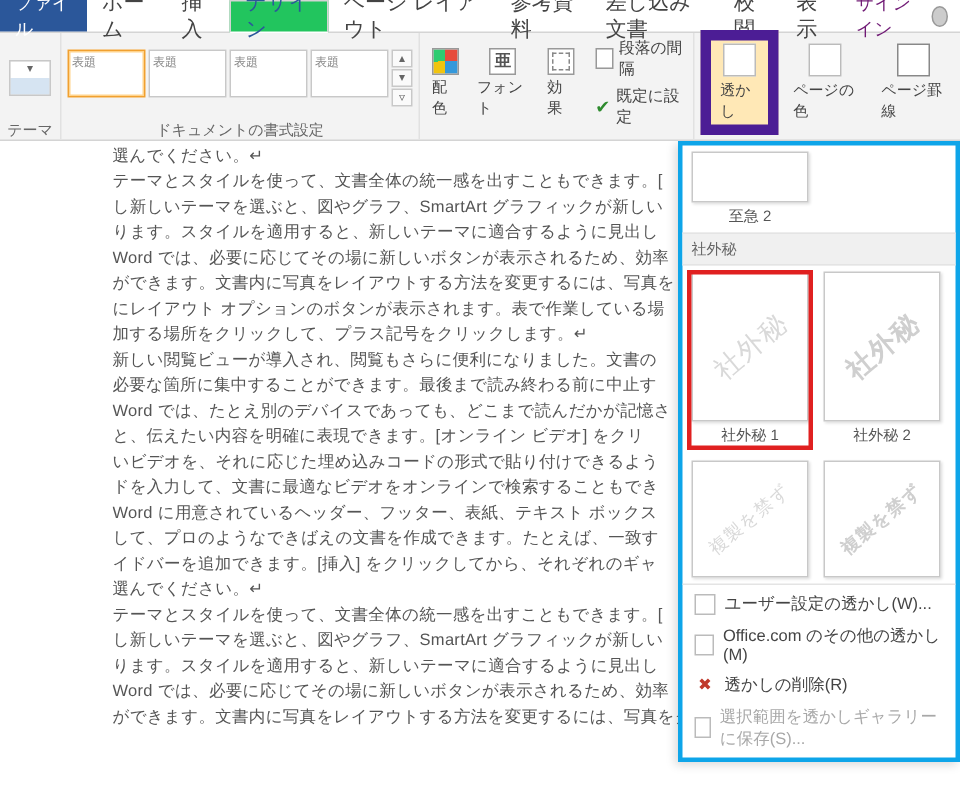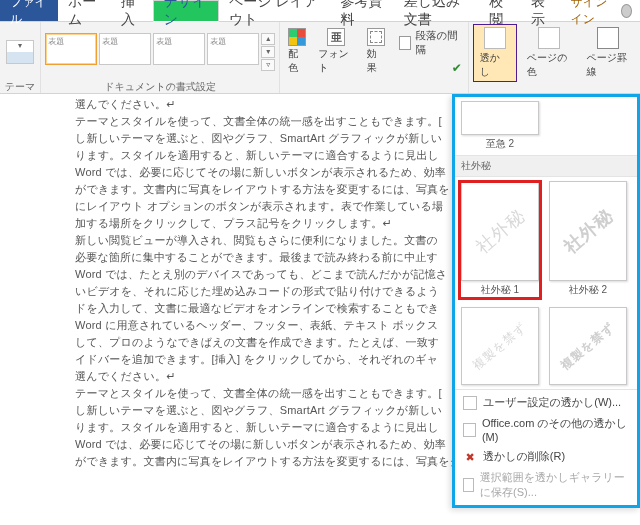--- a/index.html
+++ b/index.html
@@ -2,21 +2,21 @@
 <html><head>
 <meta charset="utf-8">
 <style>
   * { box-sizing: border-box; margin: 0; padding: 0; font-family: "Yu Gothic UI", "Meiryo", sans-serif; }
   body { width: 640px; height: 525px; overflow: hidden; background: #fff; font-size: 11px; color: #444; }
 
   .tabbar { display: flex; align-items: stretch; height: 22px; background: #fff; border-bottom: 1px solid #d4d4d4; }
   .tab-file { background: #2b579a; color: #fff; padding: 3px 10px; font-size: 12px; display: flex; align-items: center; }
   .tab { padding: 3px 10px; font-size: 14px; color: #444; display: flex; align-items: center; cursor: pointer; }
   .tab.active { border: 1px solid #d4d4d4; border-bottom: 1px solid #fff; background: #22c55e; color: #2b579a; margin-bottom: -1px; }
-  .tab-signin { margin-left: auto; padding: 3px 8px; font-size: 12px; color: #a16207; display: flex; align-items: center; gap: 4px; }
+  .tab-signin { margin-left: auto; padding: 3px 8px; font-size: 12px; color: #701a75; display: flex; align-items: center; gap: 4px; }
 
   .ribbon { display: flex; height: 72px; background: #f3f3f3; border-bottom: 1px solid #d4d4d4; }
   .rgroup { display: flex; flex-direction: column; justify-content: flex-end; border-right: 1px solid #e1e1e1; padding: 2px 4px; }
   .rgroup .row { display: flex; align-items: center; gap: 4px; flex: 1; }
   .rgroup .label { text-align: center; font-size: 10px; color: #666; padding-top: 1px; height: 12px; }
 
   .theme-btn { display: flex; flex-direction: column; align-items: center; gap: 2px; padding: 2px; }
   .theme-ico { width: 28px; height: 24px; border: 1px solid #c8c8c8; background: linear-gradient(#fff 50%, #d6e4f2 50%); }
   .theme-ico::after { content: "▾"; display: block; text-align: center; font-size: 8px; color: #666; }
 
@@ -29,21 +29,21 @@
   .smallbtn { display: flex; flex-direction: column; align-items: center; padding: 2px 4px; gap: 1px; font-size: 10px; color: #444; }
   .ico16 { width: 18px; height: 18px; }
   .ico-colors { background: conic-gradient(#e74c3c 0 25%, #3498db 0 50%, #f1c40f 0 75%, #2ecc71 0 100%); border: 1px solid #999; }
   .ico-fonts { border: 1px solid #999; background: #fff; font-size: 11px; line-height: 16px; text-align: center; font-weight: bold; color: #555; }
   .ico-effects { border: 1px solid #999; background: #fff; position: relative; }
   .ico-effects::before { content: ""; position: absolute; inset: 2px; border: 1px dashed #888; }
   .rowitem { display: flex; align-items: center; gap: 4px; font-size: 10.5px; color: #444; padding: 1px 2px; }
   .rowitem .mini { width: 14px; height: 14px; }
 
   .bigbtn { display: flex; flex-direction: column; align-items: center; padding: 2px 6px; gap: 2px; font-size: 10px; color: #444; min-width: 44px; }
-  .bigbtn.active { background: #ffe8b6; border: 1px solid #4c1d95; }
+  .bigbtn.active { background: #ffe8b6; border: 7px solid #4c1d95; }
   .ico24 { width: 22px; height: 22px; border: 1px solid #bbb; background: #fff; }
 
   .docarea { position: relative; height: 431px; overflow: hidden; }
   .doctext { position:absolute; left:75px; top:2px; right:10px; bottom:0; font-size: 11px; line-height: 17px; color: #555; letter-spacing: 0.2px; overflow: hidden; }
 
   
   .wm-panel { position: absolute; right: 0; top: 0; width: 188px; background: #fff; border: 3px solid #0ea5e9; box-shadow: -2px 2px 6px rgba(0,0,0,0.15); }
   .wm-section-label { font-size: 10px; color: #666; padding: 3px 6px; background: #f0f0f0; border-top:1px solid #e4e4e4; border-bottom:1px solid #e4e4e4; }
   .wm-grid { display: flex; flex-wrap: wrap; padding: 4px; gap: 6px; }
   .wm-item { width: 82px; display: flex; flex-direction: column; align-items: center; gap: 2px; }
@@ -120,20 +120,21 @@
         <div class="ico16 ico-effects"></div>
         <span>効果</span>
       </div>
       <div style="display:flex;flex-direction:column;gap:2px;margin-left:4px;align-items:flex-end;">
         <div class="rowitem">
           <div class="mini" style="border:1px solid #999;background:linear-gradient(#fff,#fff)"></div>
           <span>段落の間隔</span>
         </div>
         <div class="rowitem">
           <span style="color:#2e8b2e;font-size:12px;">✔</span>
+          <span>既定に設定</span>
         </div>
       </div>
     </div>
     <div class="label"></div>
   </div>
 
   <div class="rgroup" style="border-right:none;">
     <div class="row">
       <div class="bigbtn active">
         <div class="ico24"></div>
@@ -158,20 +159,21 @@
       <div>テーマとスタイルを使って、文書全体の統一感を出すこともできます。[</div>
       <div>し新しいテーマを選ぶと、図やグラフ、SmartArt グラフィックが新しい</div>
     <div>ります。スタイルを適用すると、新しいテーマに適合するように見出し</div>
       <div>Word では、必要に応じてその場に新しいボタンが表示されるため、効率</div>
       <div>ができます。文書内に写真をレイアウトする方法を変更するには、写真を</div>
     <div>にレイアウト オプションのボタンが表示されます。表で作業している場</div>
       <div>加する場所をクリックして、プラス記号をクリックします。↵</div>
       <div>新しい閲覧ビューが導入され、閲覧もさらに便利になりました。文書の</div>
     <div>必要な箇所に集中することができます。最後まで読み終わる前に中止す</div>
       <div>Word では、たとえ別のデバイスであっても、どこまで読んだかが記憶さ</div>
+      <div>と、伝えたい内容を明確に表現できます。[オンライン ビデオ] をクリ</div>
     <div>いビデオを、それに応じた埋め込みコードの形式で貼り付けできるよう</div>
       <div>ドを入力して、文書に最適なビデオをオンラインで検索することもでき</div>
       <div>Word に用意されているヘッダー、フッター、表紙、テキスト ボックス</div>
     <div>して、プロのようなできばえの文書を作成できます。たとえば、一致す</div>
       <div>イドバーを追加できます。[挿入] をクリックしてから、それぞれのギャ</div>
       <div>選んでください。↵</div>
     <div>テーマとスタイルを使って、文書全体の統一感を出すこともできます。[</div>
       <div>し新しいテーマを選ぶと、図やグラフ、SmartArt グラフィックが新しい</div>
       <div>ります。スタイルを適用すると、新しいテーマに適合するように見出し</div>
     <div>Word では、必要に応じてその場に新しいボタンが表示されるため、効率</div>

